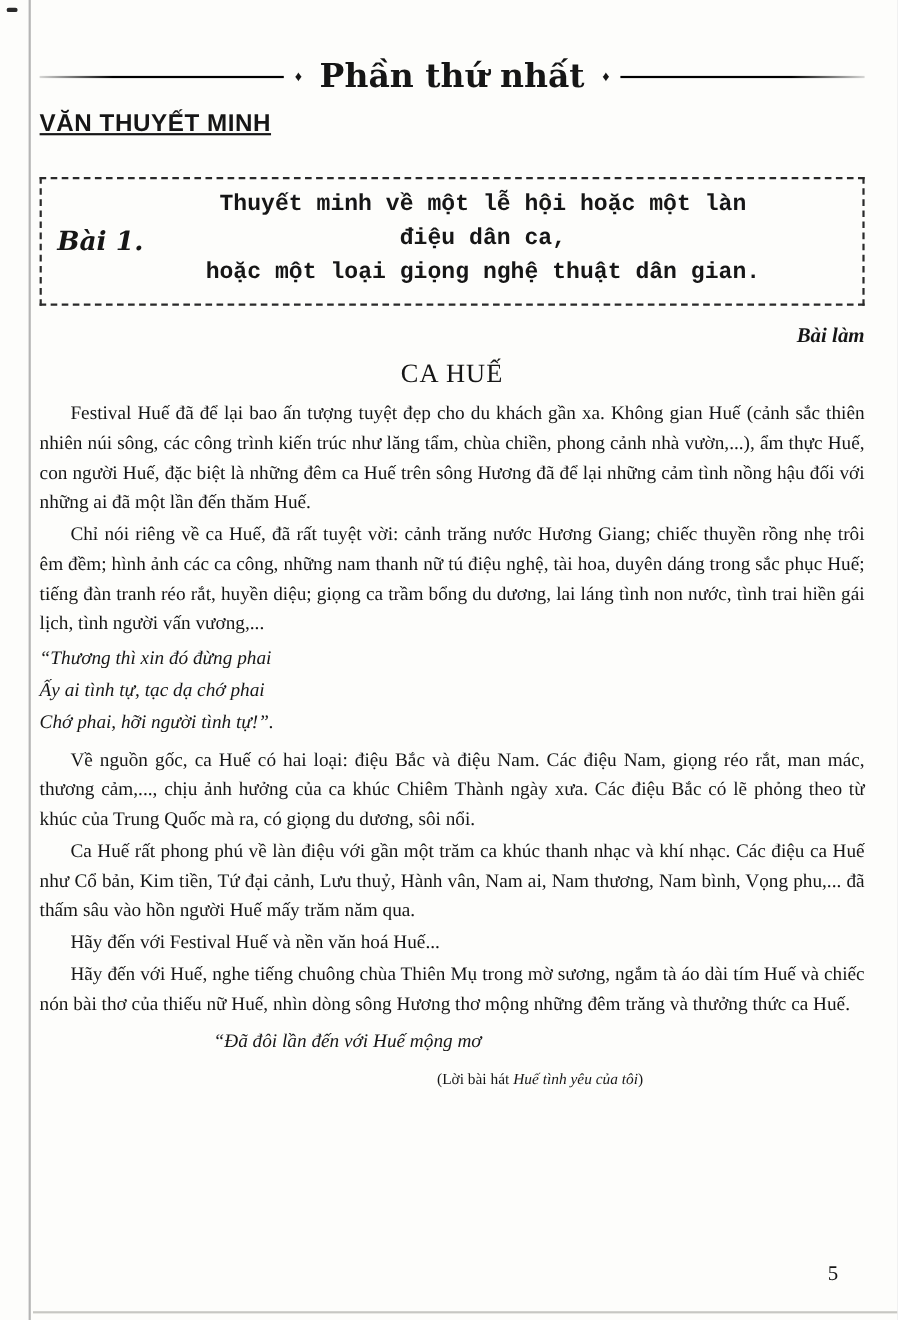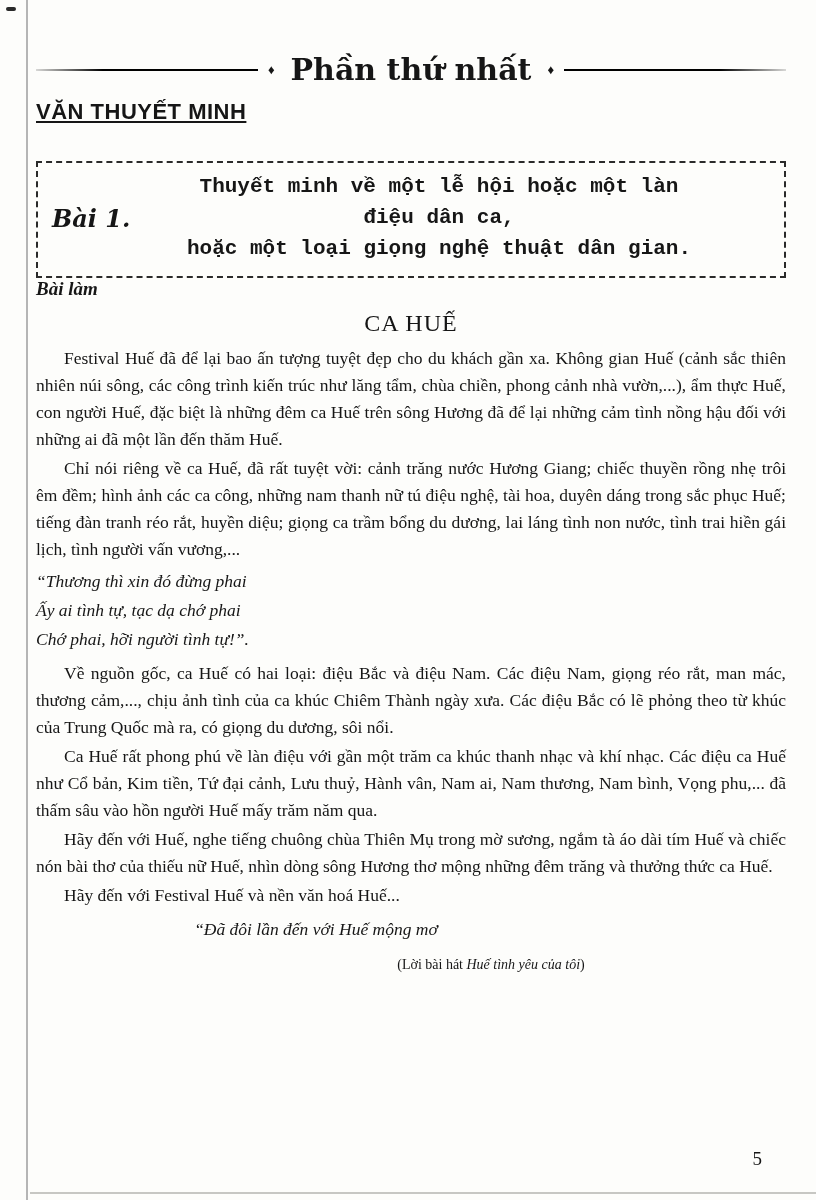--- a/index.html
+++ b/index.html
@@ -99,22 +99,22 @@
     flex: 1;
     text-align: center;
     font-family: Liberation Mono, monospace;
     font-weight: bold;
     font-size: 21px;
     line-height: 31px;
     padding-right: 60px;
   }
 
   .essay-label {
-    margin-top: 0;
-    text-align: left;
+    margin-top: 17px;
+    text-align: right;
     font-weight: bold;
     font-style: italic;
     font-size: 19px;
   }
   .essay-title {
     margin-top: 10px;
     text-align: center;
     font-size: 24px;
     letter-spacing: 1px;
   }
@@ -188,24 +188,24 @@
     <div class="body-text">
       <p>Festival Huế đã để lại bao ấn tượng tuyệt đẹp cho du khách gần xa. Không gian Huế (cảnh sắc thiên nhiên núi sông, các công trình kiến trúc như lăng tẩm, chùa chiền, phong cảnh nhà vườn,...), ẩm thực Huế, con người Huế, đặc biệt là những đêm ca Huế trên sông Hương đã để lại những cảm tình nồng hậu đối với những ai đã một lần đến thăm Huế.</p>
       <p>Chỉ nói riêng về ca Huế, đã rất tuyệt vời: cảnh trăng nước Hương Giang; chiếc thuyền rồng nhẹ trôi êm đềm; hình ảnh các ca công, những nam thanh nữ tú điệu nghệ, tài hoa, duyên dáng trong sắc phục Huế; tiếng đàn tranh réo rắt, huyền diệu; giọng ca trầm bổng du dương, lai láng tình non nước, tình trai hiền gái lịch, tình người vấn vương,...</p>
 
       <div class="verse verse1">
         <div class="verse-line">“Thương thì xin đó đừng phai</div>
         <div class="verse-line">Ấy ai tình tự, tạc dạ chớ phai</div>
         <div class="verse-line">Chớ phai, hỡi người tình tự!”.</div>
       </div>
 
-      <p>Về nguồn gốc, ca Huế có hai loại: điệu Bắc và điệu Nam. Các điệu Nam, giọng réo rắt, man mác, thương cảm,..., chịu ảnh tình của ca khúc Chiêm Thành ngày xưa. Các điệu Bắc có lẽ phỏng theo từ khúc của Trung Quốc mà ra, có giọng du dương, sôi nổi.</p>
+      <p>Về nguồn gốc, ca Huế có hai loại: điệu Bắc và điệu Nam. Các điệu Nam, giọng réo rắt, man mác, thương cảm,..., chịu ảnh hưởng của ca khúc Chiêm Thành ngày xưa. Các điệu Bắc có lẽ phỏng theo từ khúc của Trung Quốc mà ra, có giọng du dương, sôi nổi.</p>
       <p>Ca Huế rất phong phú về làn điệu với gần một trăm ca khúc thanh nhạc và khí nhạc. Các điệu ca Huế như Cổ bản, Kim tiền, Tứ đại cảnh, Lưu thuỷ, Hành vân, Nam ai, Nam thương, Nam bình, Vọng phu,... đã thấm sâu vào hồn người Huế mấy trăm năm qua.</p>
+      <p>Hãy đến với Festival Huế và nền văn hoá Huế...</p>
       <p>Hãy đến với Huế, nghe tiếng chuông chùa Thiên Mụ trong mờ sương, ngắm tà áo dài tím Huế và chiếc nón bài thơ của thiếu nữ Huế, nhìn dòng sông Hương thơ mộng những đêm trăng và thưởng thức ca Huế.</p>
-      <p>Hãy đến với Festival Huế và nền văn hoá Huế...</p>
 
       <div class="verse verse2">
         <div class="verse-line">“Đã đôi lần đến với Huế mộng mơ</div>
       </div>
 
       <div class="attribution"><span>(Lời bài hát </span><span class="song-title">Huế tình yêu của tôi</span><span>)</span></div>
     </div>
 
   </div>
 

